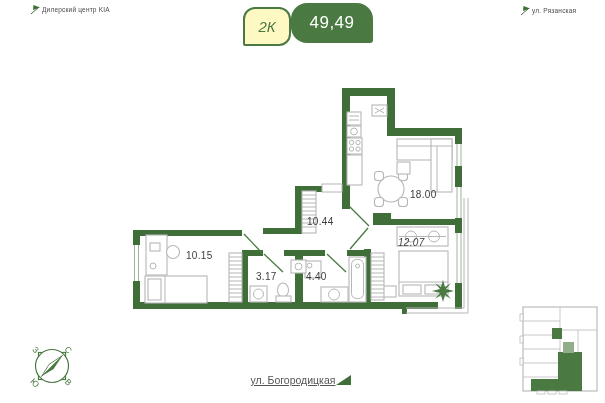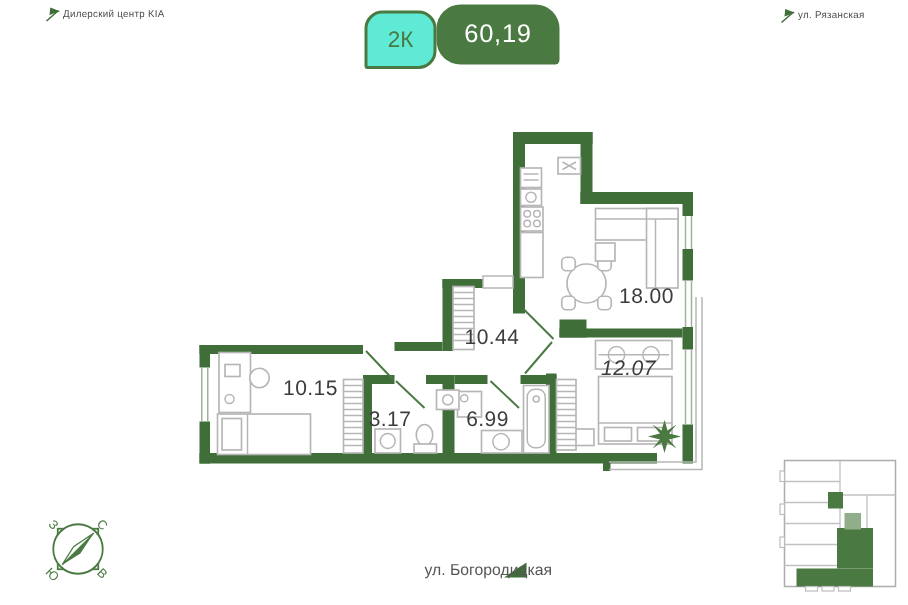--- a/index.html
+++ b/index.html
@@ -1,27 +1,27 @@
 <!DOCTYPE html>
 <html><head>
 <meta charset="utf-8">
 <style>
   html,body{margin:0;padding:0;background:#fff;}
   #stage{position:relative;width:605px;height:403px;background:#fff;overflow:hidden;
          font-family:"Liberation Sans",sans-serif;}
   .lm{position:absolute;font-size:6.5px;color:#4b4b4b;letter-spacing:.2px;white-space:nowrap;}
   .badge-wrap{position:absolute;left:241px;top:2px;width:134px;height:42px;}
-  .badge-white{position:absolute;left:2px;top:5px;width:44px;height:35px;background:#5eead4;
+  .badge-white{position:absolute;left:2px;top:5px;width:44px;height:35px;background:#fef9c3;
       border:2px solid #4a7a42;border-radius:12px 12px 12px 2px;display:flex;align-items:center;justify-content:center;
-      font-size:15px;color:#4a7a42;}
+      font-size:15px;color:#4a7a42;font-style:italic;}
   .badge-green{position:absolute;left:50px;top:1px;width:82px;height:40px;background:#4a7a42;
       border-radius:16px 16px 3px 16px;display:flex;align-items:center;justify-content:center;
       font-size:17px;color:#fff;letter-spacing:.5px;}
-  .lbl{position:absolute;font-size:14px;color:#3c3c3c;letter-spacing:.3px;text-align:center;width:42px;}
-  .street{position:absolute;left:218px;top:374px;width:150px;text-align:right;font-size:10.5px;color:#555;}
+  .lbl{position:absolute;font-size:10px;color:#3c3c3c;letter-spacing:.3px;width:42px;}
+  .street{position:absolute;left:218px;top:374px;width:150px;text-align:center;font-size:10.5px;color:#555;text-decoration:underline;}
   svg{position:absolute;left:0;top:0;}
   .w{fill:#3f6e38;}
   .fu{fill:#fff;stroke:#b6b6b6;stroke-width:1.1;}
   .fl{fill:none;stroke:#b6b6b6;stroke-width:1;}
   .door{stroke:#4a7a42;stroke-width:1.3;}
   .glz{stroke:#9fb39b;stroke-width:1;}
   .mm{stroke:#c2c2c2;stroke-width:.9;fill:none;}
 </style>
 </head>
 <body>
@@ -202,25 +202,25 @@
     <g transform="translate(336,375)">
       <polygon points="0,10 15,10 15,0" fill="#3f6e38"></polygon>
     </g>
   </svg>
 
   <div class="lm" style="left:42px;top:6px;">Дилерский центр KIA</div>
   <div class="lm" style="left:532px;top:7px;">ул. Рязанская</div>
 
   <div class="badge-wrap">
     <div class="badge-white">2К</div>
-    <div class="badge-green">60,19</div>
+    <div class="badge-green">49,49</div>
   </div>
 
   <div class="lbl" style="left:410px;top:189px;">18.00</div>
   <div class="lbl" style="left:398px;top:237px;font-style:italic;">12.07</div>
   <div class="lbl" style="left:307px;top:216px;">10.44</div>
   <div class="lbl" style="left:186px;top:250px;">10.15</div>
-  <div class="lbl" style="left:241px;top:271px;width:38px;">3.17</div>
-  <div class="lbl" style="left:306px;top:271px;width:38px;">6.99</div>
+  <div class="lbl" style="left:256px;top:271px;width:38px;">3.17</div>
+  <div class="lbl" style="left:306px;top:271px;width:38px;">4.40</div>
 
   <div class="street">ул. Богородицкая</div>
 
 </div>
 
 </body></html>

